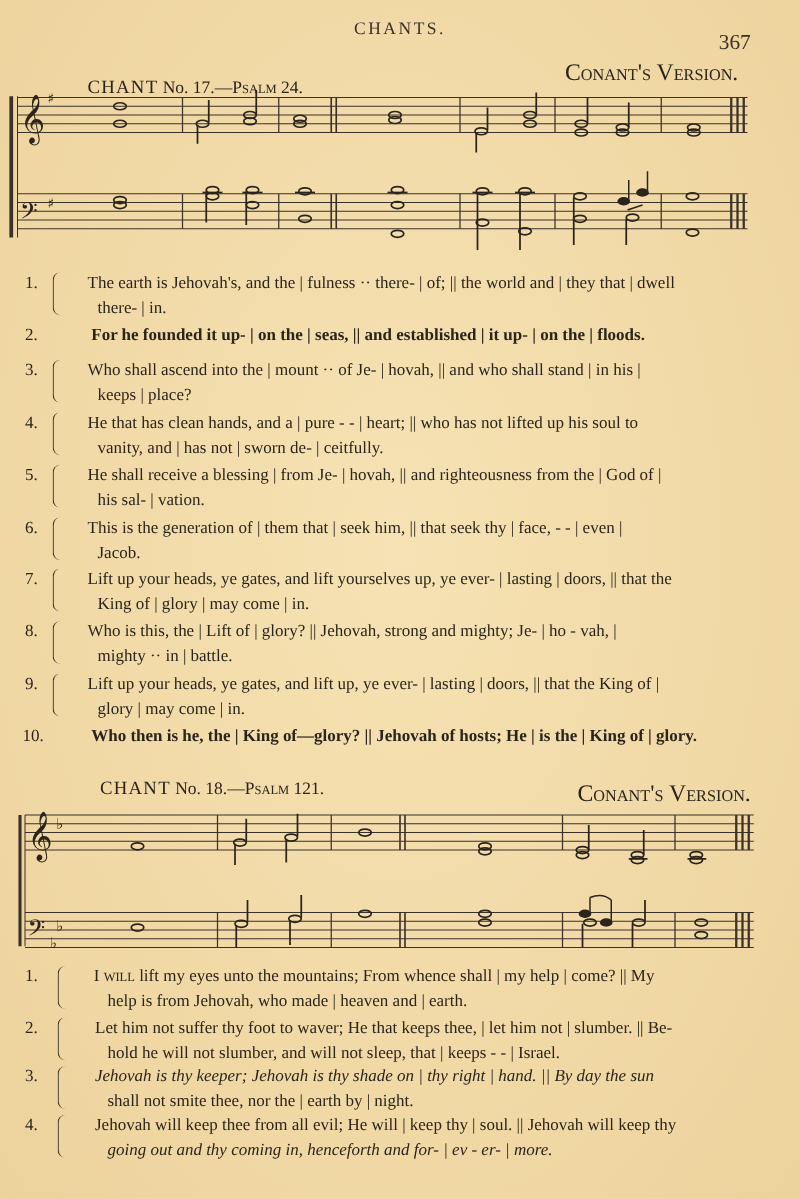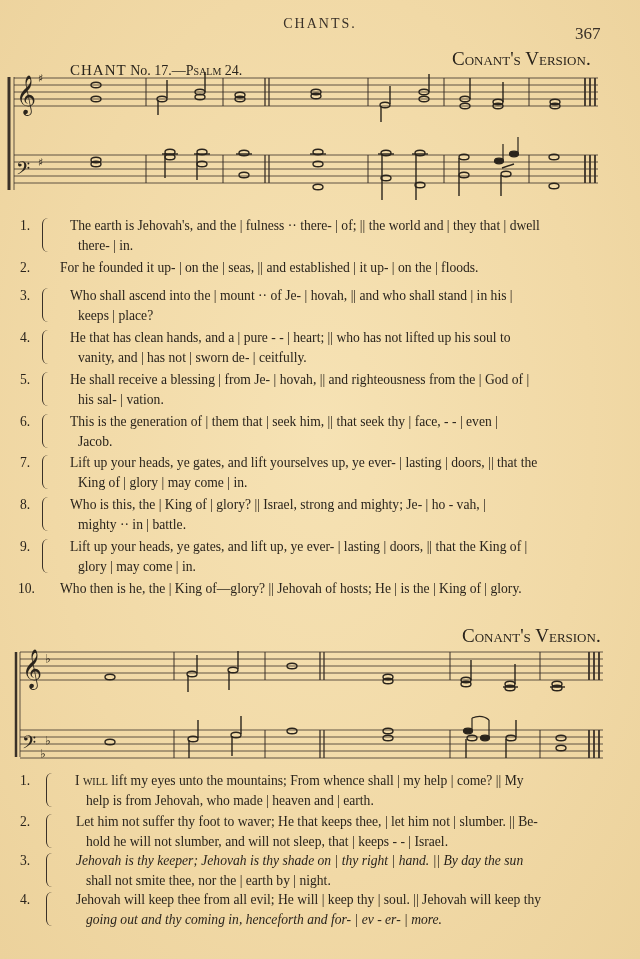--- a/index.html
+++ b/index.html
@@ -34,21 +34,21 @@
   .verse {
     position: absolute; left: 0; width: 640px; font-size: 13.6px; line-height: 20px;
   }
   .verse .num { position: absolute; left: 20px; top: 0; }
   .verse .brace {
     position: absolute; left: 42px; top: 2px; width: 7px; height: 34px;
     border-left: 1.3px solid #3a3128; border-radius: 6px 0 0 6px;
   }
   .verse .l1 { position: absolute; left: 52px; top: 0; white-space: nowrap; margin-left: 18px; }
   .verse .l2 { position: absolute; left: 78px; top: 20px; white-space: nowrap; }
-  .verse.single .l1 { left: 42px; }
+  .verse.single .l1 { left: 55px; font-weight: bold; }
   .sc { font-variant: small-caps; }
 </style>
 </head>
 <body>
 
 <div class="page">
 
   <div class="running-head">CHANTS.</div>
   <div class="page-number">367</div>
 
@@ -219,35 +219,39 @@
     </div>
     <div class="verse" style="top:453px;">
       <span class="num">7.</span>
       <span class="brace"></span>
       <span class="l1">Lift up your heads, ye gates, and lift yourselves up, ye ever- | lasting | doors, || that the</span>
       <span class="l2">King of | glory | may come | in.</span>
     </div>
     <div class="verse" style="top:495px;">
       <span class="num">8.</span>
       <span class="brace"></span>
-      <span class="l1">Who is this, the | King of | glory? || Israel, strong and mighty; Je- | ho - vah, |</span>
+      <span class="l1">Who is this, the | Lift of | glory? || Jehovah, strong and mighty; Je- | ho - vah, |</span>
       <span class="l2">mighty ·· in | battle.</span>
     </div>
     <div class="verse" style="top:537px;">
       <span class="num">9.</span>
       <span class="brace"></span>
       <span class="l1">Lift up your heads, ye gates, and lift up, ye ever- | lasting | doors, || that the King of |</span>
       <span class="l2">glory | may come | in.</span>
     </div>
     <div class="verse single" style="top:579px;">
       <span class="num" style="left:18px;">10.</span>
       <span class="l1">Who then is he, the | King of—glory? || Jehovah of hosts; He | is the | King of | glory.</span>
     </div>
   </div>
 
+  <div class="chant-title" style="top:623px; left:80px;">
+    <span class="big">CHANT</span>
+    <span>No. 18.</span><span class="sc">—Psalm 121.</span>
+  </div>
   <div class="version" style="top:625px; left:462px;">Conant's Version.</div>
 
   <svg class="music" style="top:640px;" width="640" height="130" viewBox="0 640 640 130">
     <g stroke="#3a3128" fill="none">
       <line x1="16" y1="652" x2="16" y2="757" stroke-width="2.5"></line>
       <line x1="20" y1="652" x2="20" y2="757" stroke-width="0.8"></line>
       <g stroke-width="0.8">
         <line x1="20" y1="652" x2="603" y2="652"></line>
         <line x1="20" y1="659" x2="603" y2="659"></line>
         <line x1="20" y1="666" x2="603" y2="666"></line>

